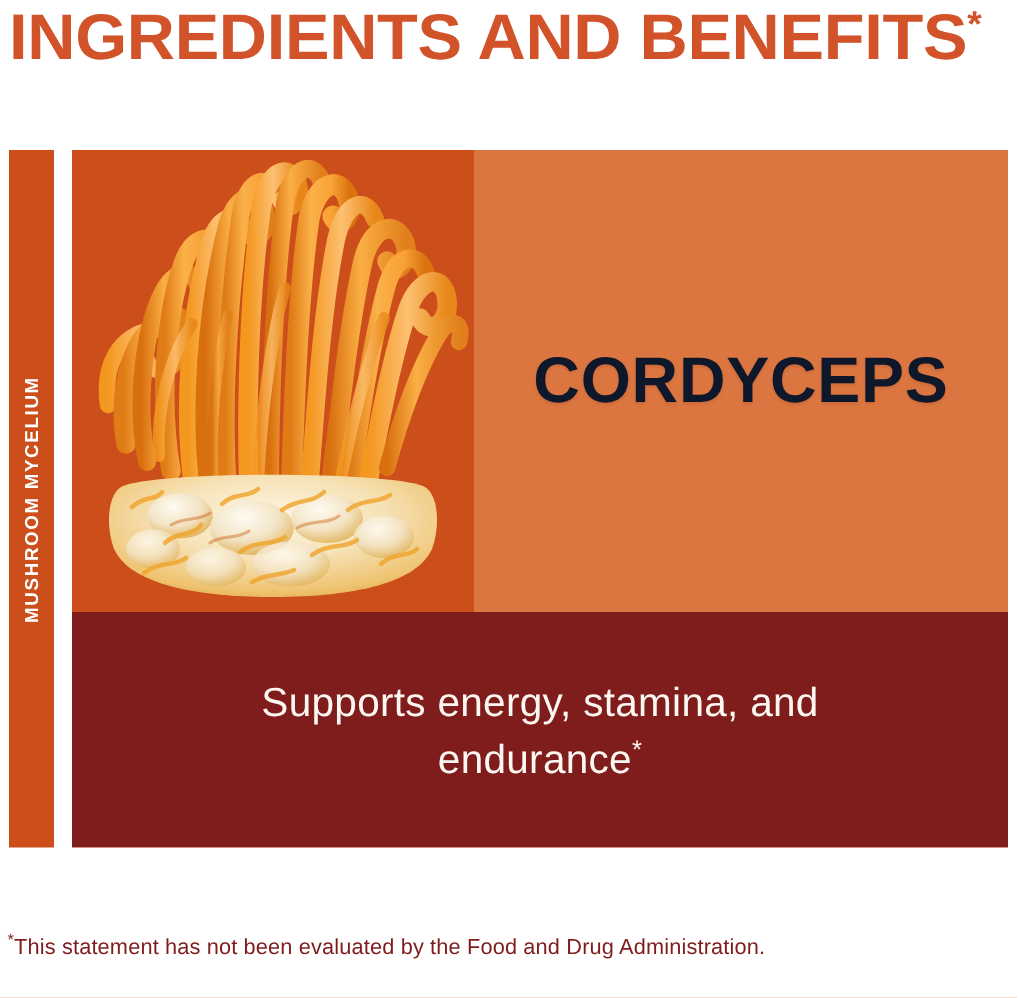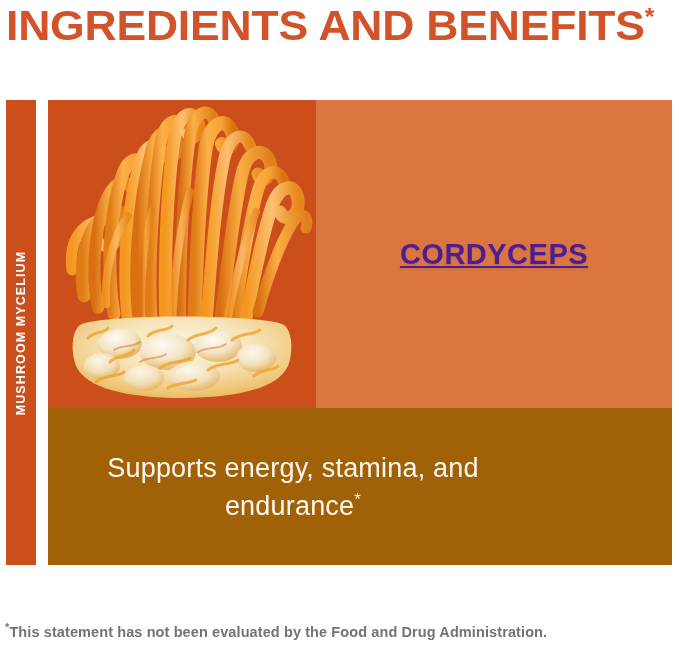--- a/index.html
+++ b/index.html
@@ -107,41 +107,41 @@
     position: absolute;
     left: 268px;
     top: 0;
     width: 356px;
     height: 308px;
     display: flex;
     align-items: center;
     justify-content: center;
   }
   .ingredient-name {
-    color: #4c1d95;
+    color: #0f172a;
     font-family: "Liberation Sans", sans-serif;
     font-weight: 700;
-    font-size: 29px;
+    font-size: 43px;
     letter-spacing: 0.5px;
     line-height: 1;
     white-space: nowrap;
     text-shadow: 0 1px 2px rgba(120,45,10,0.18);
-    text-decoration: underline;
   }
 
   
   .benefit-band {
     position: absolute;
     left: 0;
     top: 308px;
     width: 624px;
     height: 157px;
-    background: #a16207;
+    background: #7f1d1d;
     display: flex;
     align-items: center;
+    justify-content: center;
     text-align: center;
   }
   .benefit-text {
     color: #FDF7F2;
     font-family: "Liberation Sans", sans-serif;
     font-weight: 400;
     font-size: 27px;
     line-height: 38px;
     letter-spacing: 0.2px;
     padding: 0 30px;
@@ -152,23 +152,23 @@
     vertical-align: super;
     line-height: 0;
   }
 
   
   .disclaimer {
     position: absolute;
     left: 5px;
     top: 622px;
     width: 600px;
-    color: #737373;
-    font-family: "Liberation Sans", sans-serif;
-    font-weight: 700;
+    color: #7f1d1d;
+    font-family: "Liberation Sans", sans-serif;
+    font-weight: 400;
     font-size: 14.5px;
     line-height: 21px;
     letter-spacing: 0.1px;
   }
   .disclaimer .line { display: block; white-space: nowrap; }
   .disclaimer .star { font-size: 11px; vertical-align: super; line-height: 0; }
 </style>
 </head>
 <body>
 

